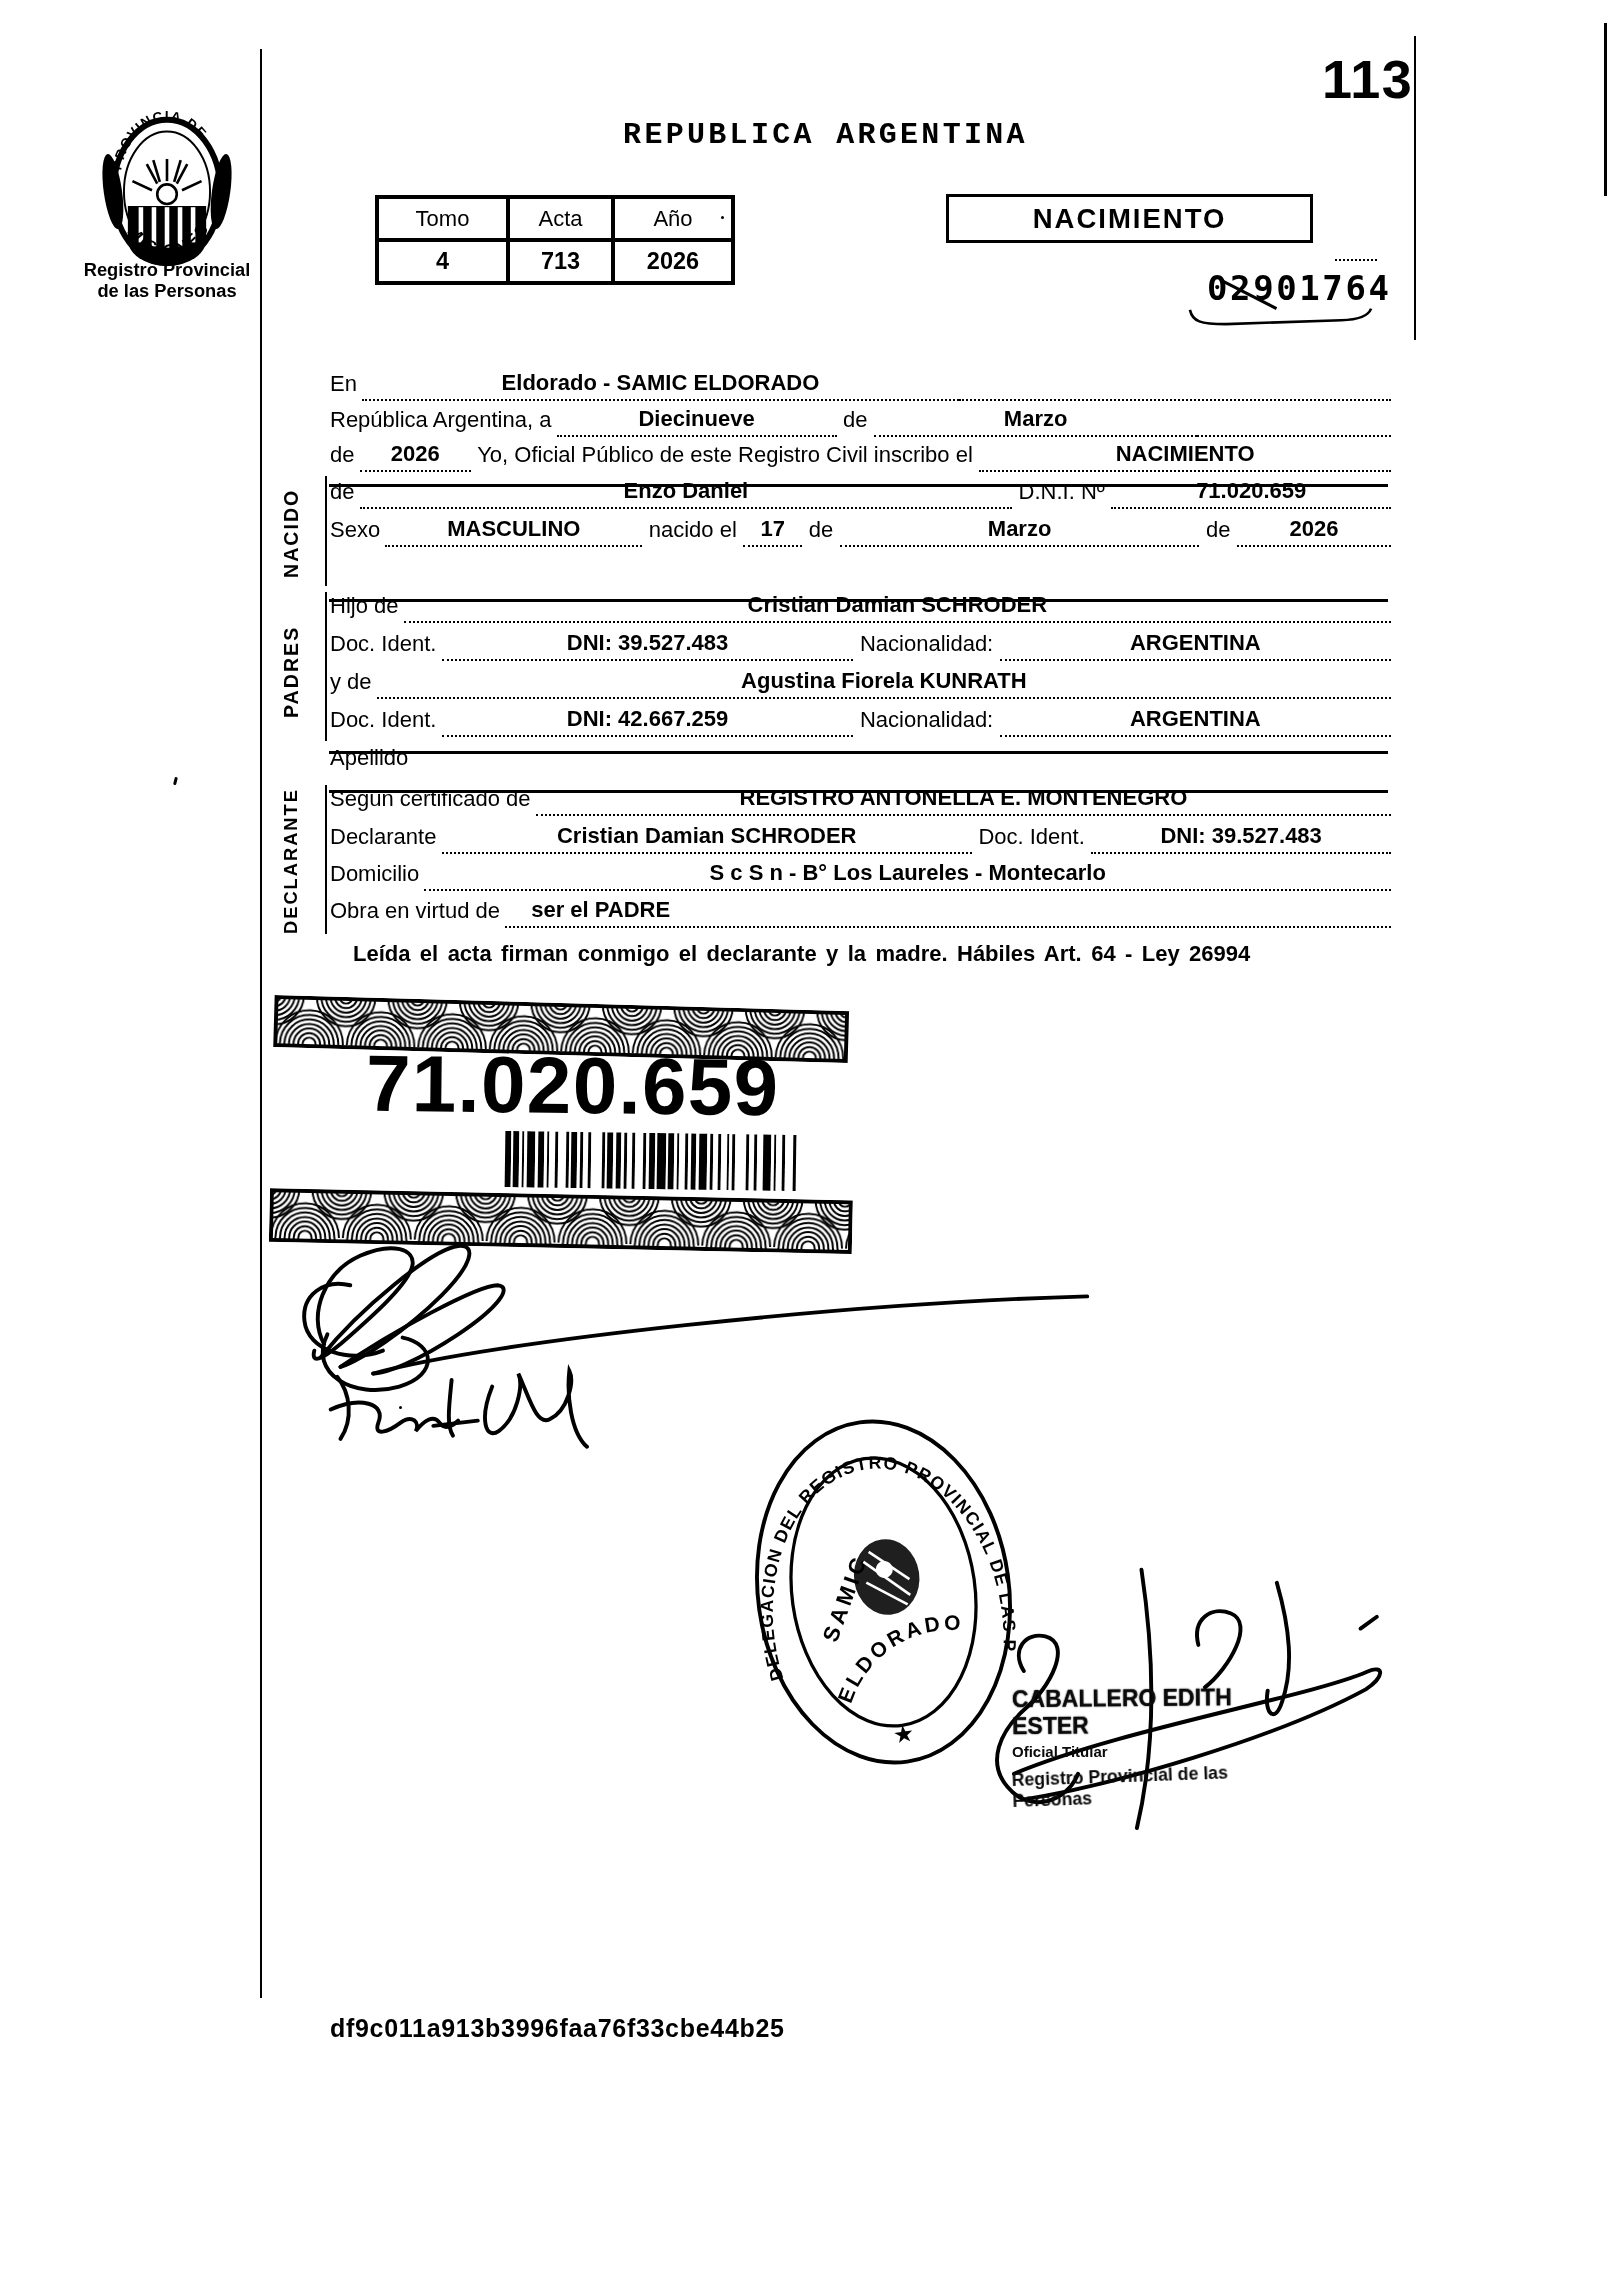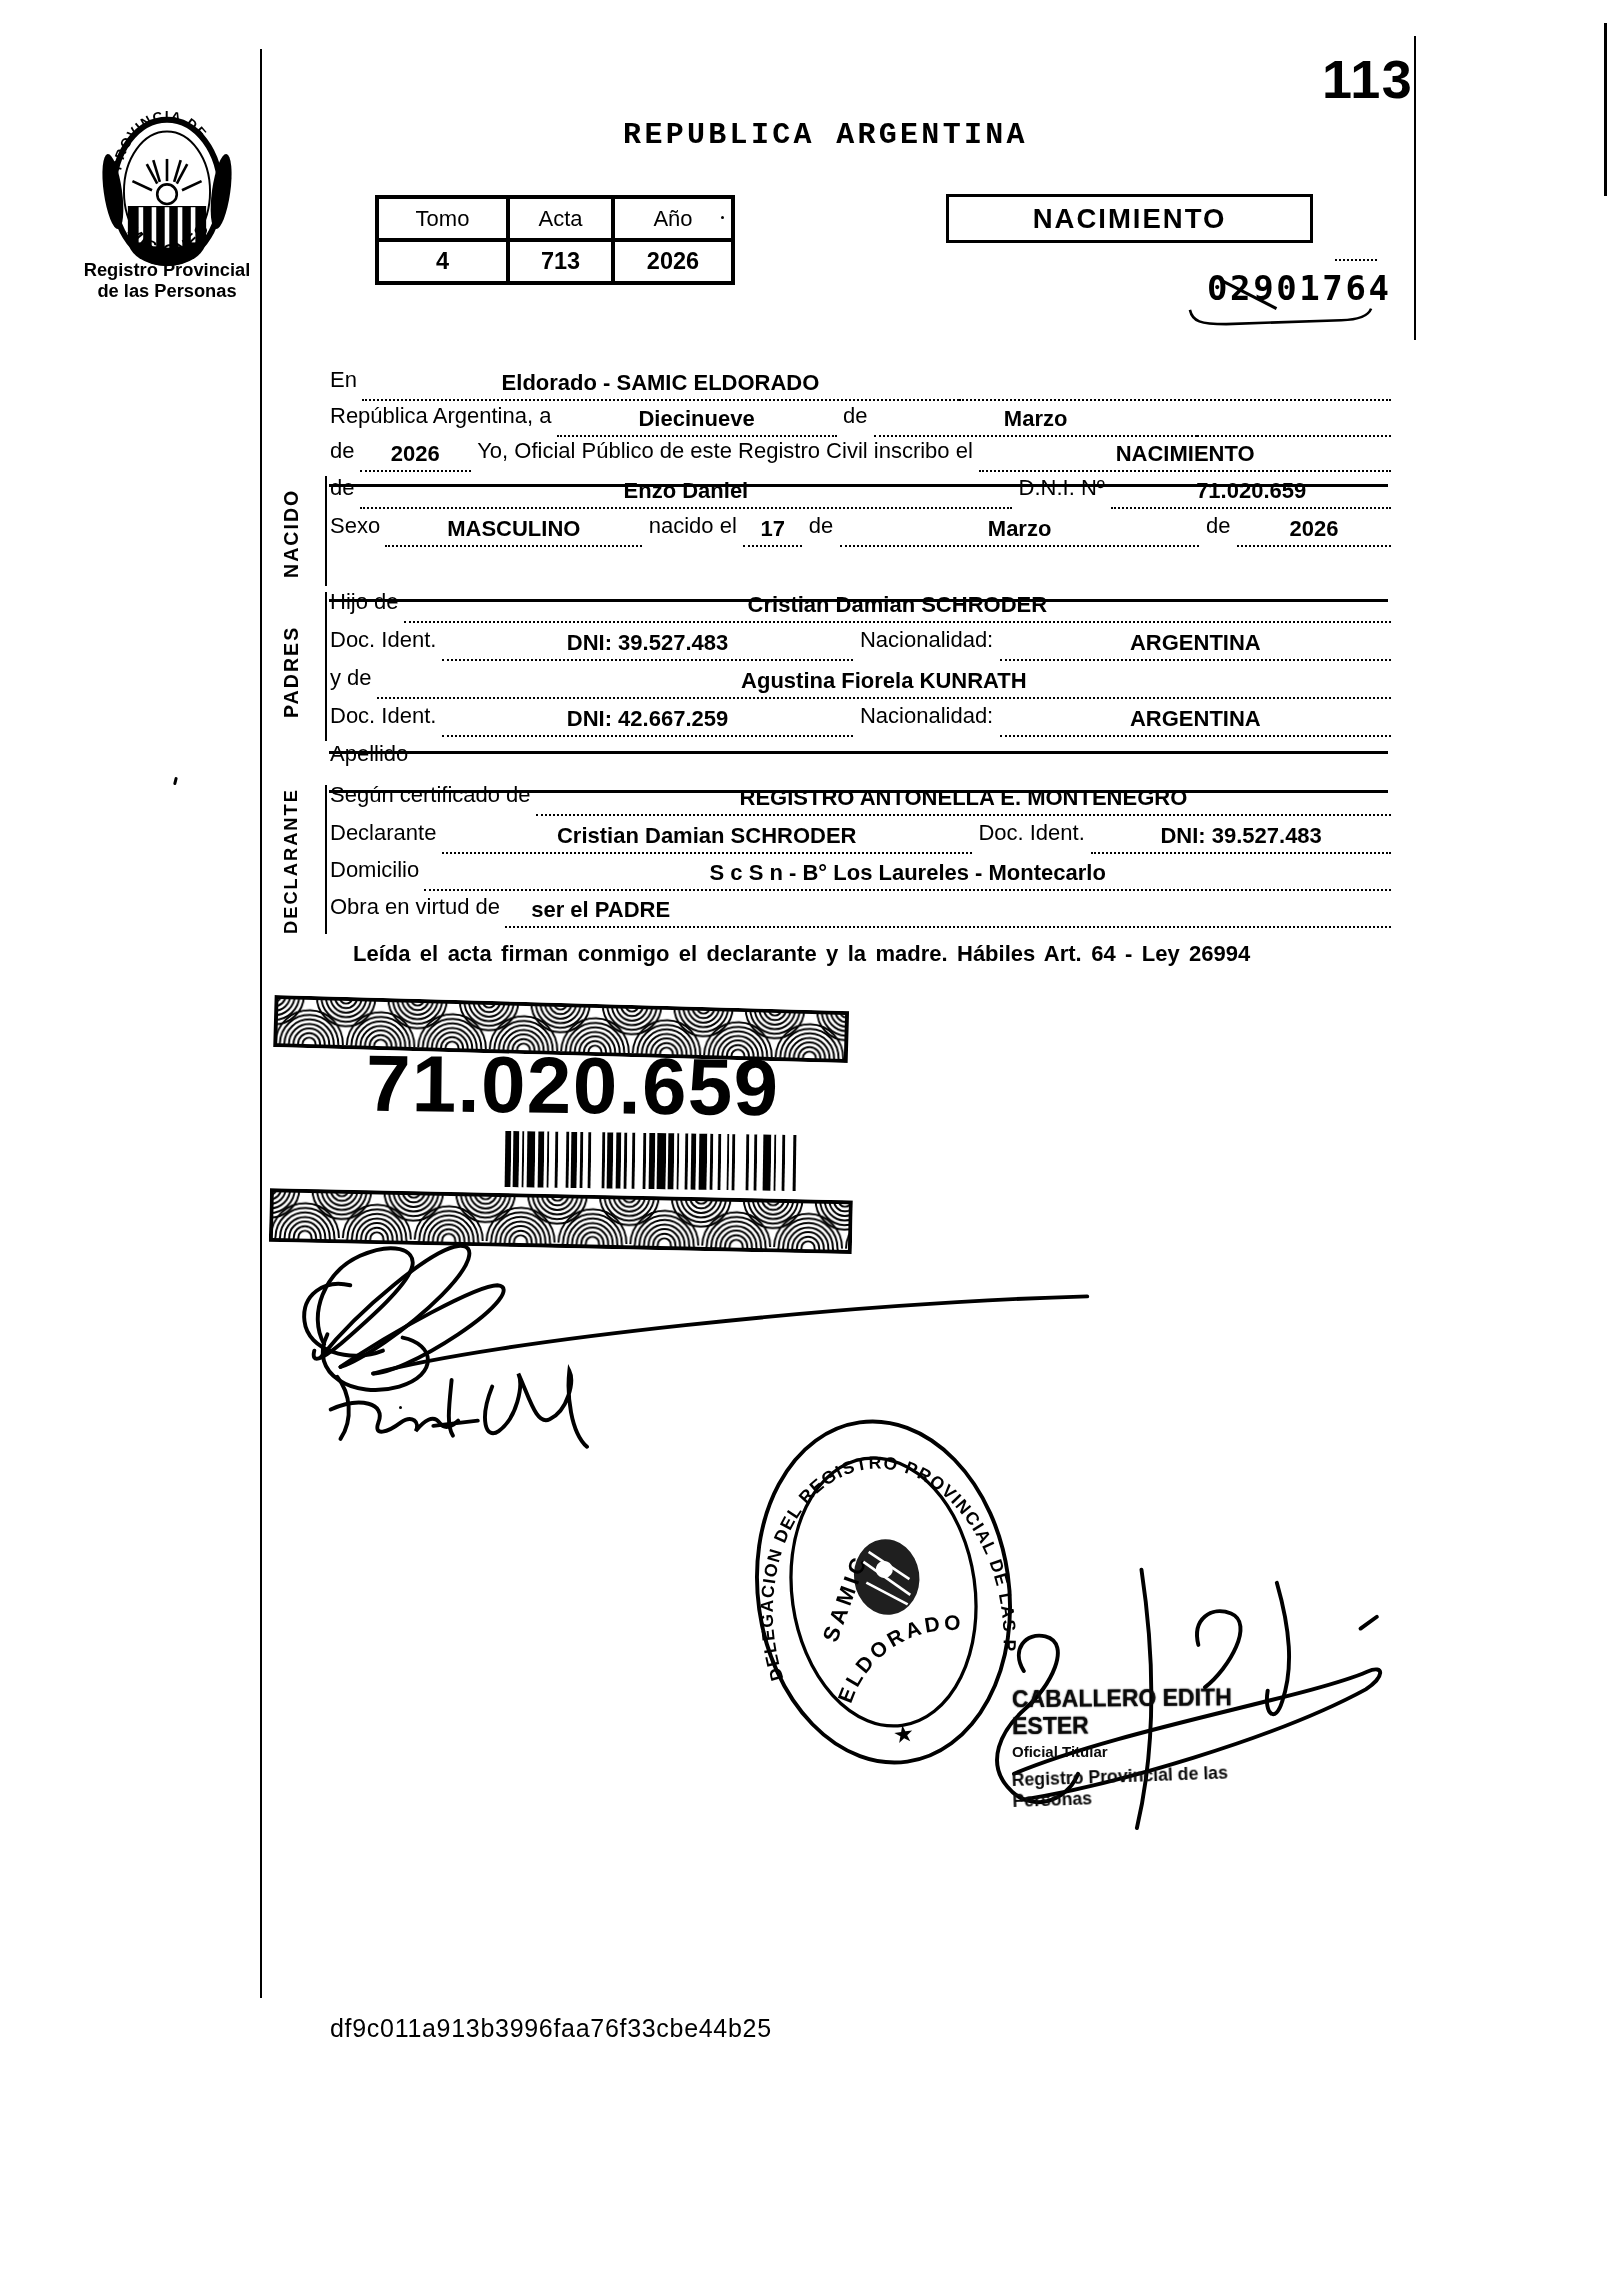--- a/index.html
+++ b/index.html
@@ -2,21 +2,21 @@
 <html style="font-size:10.5px"><head>
 <meta charset="utf-8">
 <style>
   html,body{margin:0;padding:0;background:#e8e8e8;}
   #doc{position:relative;width:1622px;height:2295px;background:#ffffff;color:#000;
        font-family:"Liberation Sans",sans-serif;overflow:hidden;}
   .abs{position:absolute;}
   .rule-v{position:absolute;background:#000;}
   .thick-rule{position:absolute;left:329px;width:1059px;height:3.3px;background:#000;}
   
-  .row{position:absolute;left:330px;width:1061px;height:33px;display:flex;align-items:flex-start;}
+  .row{position:absolute;left:330px;width:1061px;height:33px;display:flex;align-items:center;}
   .lbl{flex:0 0 auto;font-size:22px;line-height:1.05;white-space:pre;padding:0 5.2px 1.3px 0;}
   .lbl.mid{padding:0 6.5px 1.3px 6.5px;}
   .seg{border-bottom:2.6px dotted #000;text-align:center;font-weight:bold;font-size:22px;
        line-height:1;padding-bottom:4.6px;align-self:flex-end;min-width:0;white-space:nowrap;}
   .seg.left{text-align:left;padding-left:26px;}
   .vlabel{position:absolute;left:280px;width:26px;writing-mode:vertical-rl;transform:rotate(180deg);
           font-weight:bold;font-size:19.6px;letter-spacing:2px;text-align:center;}
   .bracket{position:absolute;left:325px;width:0;border-left:2px solid #000;}
   .speck{position:absolute;width:3.3px;height:3.3px;background:#000;border-radius:50%;}
   #pagenum{position:absolute;left:1322px;top:48px;font-size:54px;font-weight:bold;letter-spacing:1.3px;}
@@ -35,21 +35,21 @@
   #folio{position:absolute;left:1207px;top:268px;font-family:"DejaVu Sans Mono",monospace;
          font-weight:bold;font-size:34px;letter-spacing:2.6px;}
   #folio-slash{position:absolute;left:1218px;top:293px;width:62px;height:2.6px;background:#000;transform:rotate(27deg);}
   #folio-marks{position:absolute;left:1335px;top:259px;width:42px;border-top:2px dotted #000;}
   #closing{position:absolute;left:353px;top:937px;width:1033px;font-weight:bold;font-size:22px;
            line-height:1.5;word-spacing:3.3px;}
   .band{position:absolute;transform-origin:left top;}
   #dni-large{position:absolute;left:366px;top:1046px;font-weight:bold;font-size:80px;letter-spacing:1.3px;
              transform:rotate(0.6deg);line-height:1;}
   #barcode{position:absolute;left:505px;top:1133px;width:291px;height:56px;display:flex;transform:rotate(0.8deg);}
-  #hash{position:absolute;left:330px;top:2014px;font-weight:normal;font-size:25px;letter-spacing:0.7px;}
+  #hash{position:absolute;left:330px;top:2014px;font-weight:bold;font-size:25px;letter-spacing:0.7px;}
   #officer-stamp{position:absolute;left:1012px;top:1685px;width:288px;text-align:left;color:#0a0a0a;}
   #officer-stamp .nm{font-size:23px;font-weight:bold;text-shadow:0 0 1.3px #000;filter:blur(0.3px);transform:rotate(-0.5deg);}
   #officer-stamp .rl{font-size:15px;font-weight:bold;margin-top:3.9px;filter:blur(0.7px);}
   #officer-stamp .og{font-size:17.7px;font-weight:bold;margin-top:5.2px;filter:blur(0.7px);transform:rotate(-2deg);}
   svg{display:block;}
 </style>
 </head>
 <body>
 
 <div id="doc">

